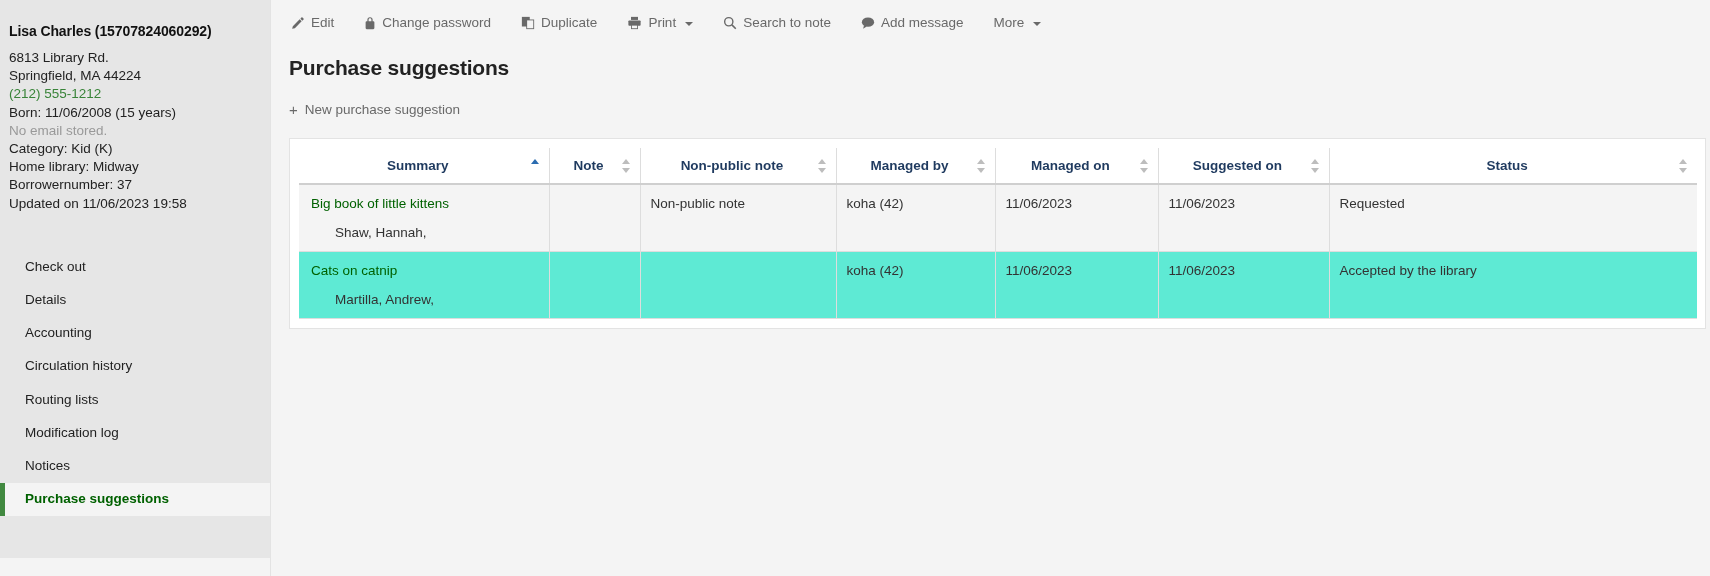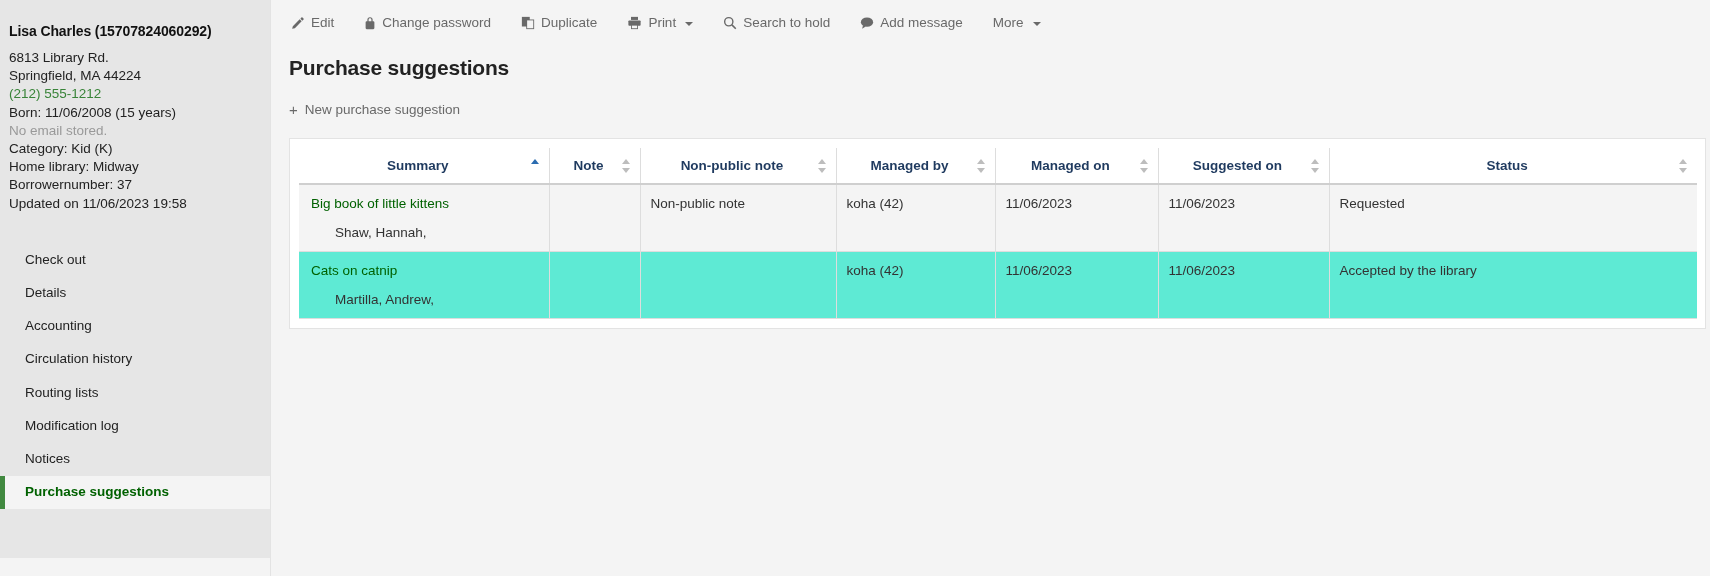--- a/index.html
+++ b/index.html
@@ -33,21 +33,21 @@
     font-weight: bold;
     font-size: 14px;
     color: #111;
     margin-bottom: 8px;
     letter-spacing: -0.1px;
   }
   .patron-line { white-space: nowrap; }
   .patron-line.phone { color: #398439; }
   .patron-line.muted { color: #999; }
 
-  .sidebar-menu { margin-top: 25px; }
+  .sidebar-menu { margin-top: 32px; }
   .menu-item {
     display: block;
     padding: 8px 9px 9px 20px;
     font-size: 13.5px;
     color: #222;
     line-height: 1.2;
     border-left: 5px solid transparent;
     cursor: pointer;
   }
   .menu-item.active {
@@ -289,21 +289,21 @@
         <span class="caret"></span>
       </span>
 
       <span class="tb-btn">
         <span class="ic">
           <svg width="14" height="14" viewBox="0 0 16 16">
               <circle cx="6.6" cy="6.6" r="4.7" fill="none" stroke="#696969" stroke-width="1.6"></circle>
               <line x1="10.2" y1="10.2" x2="14.6" y2="14.6" stroke="#696969" stroke-width="1.8"></line>
             </svg>
         </span>
-        <span>Search to hold</span>
+        <span>Search to note</span>
       </span>
 
       <span class="tb-btn">
         <span class="ic">
           <svg width="14" height="14" viewBox="0 0 16 16">
               <ellipse cx="8" cy="7" rx="7" ry="5.4" fill="#696969"></ellipse>
               <path fill="#696969" d="M3.5 10.5 2.4 14.6 6.6 12z"></path>
             </svg>
         </span>
         <span>Add message</span>

